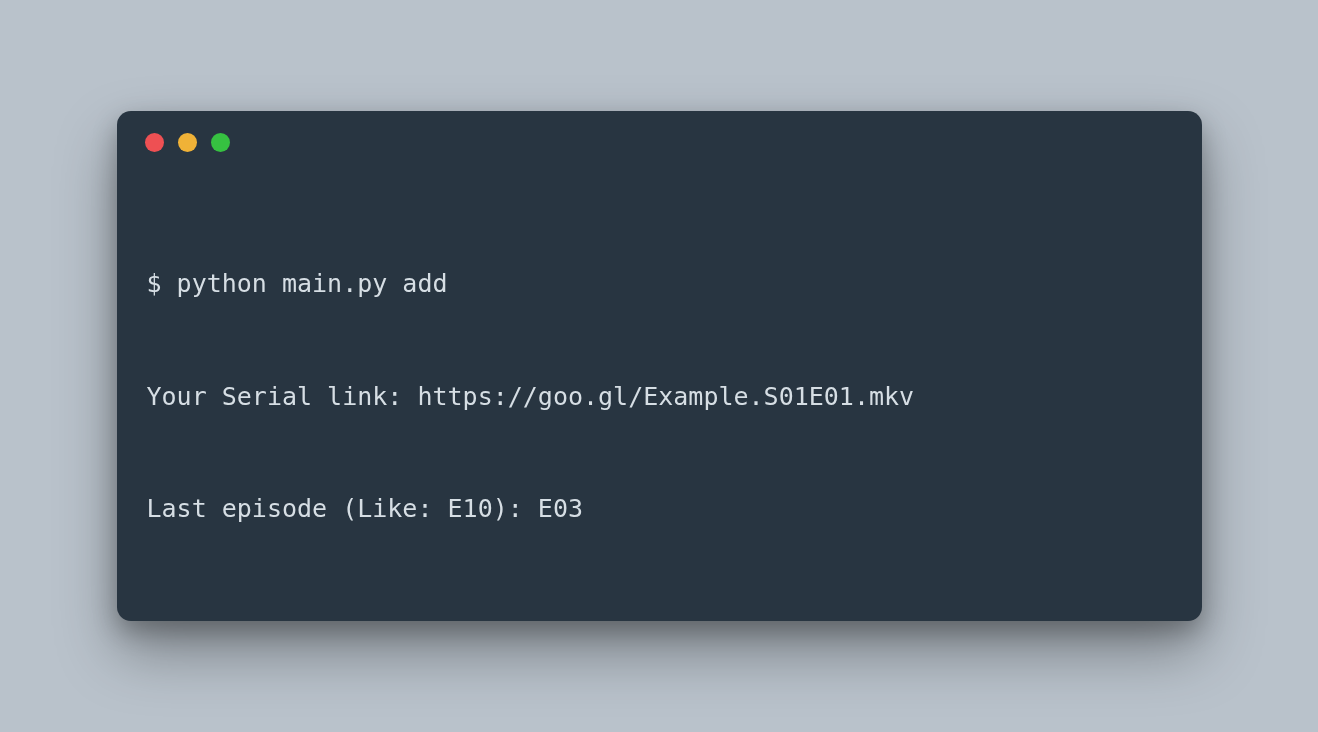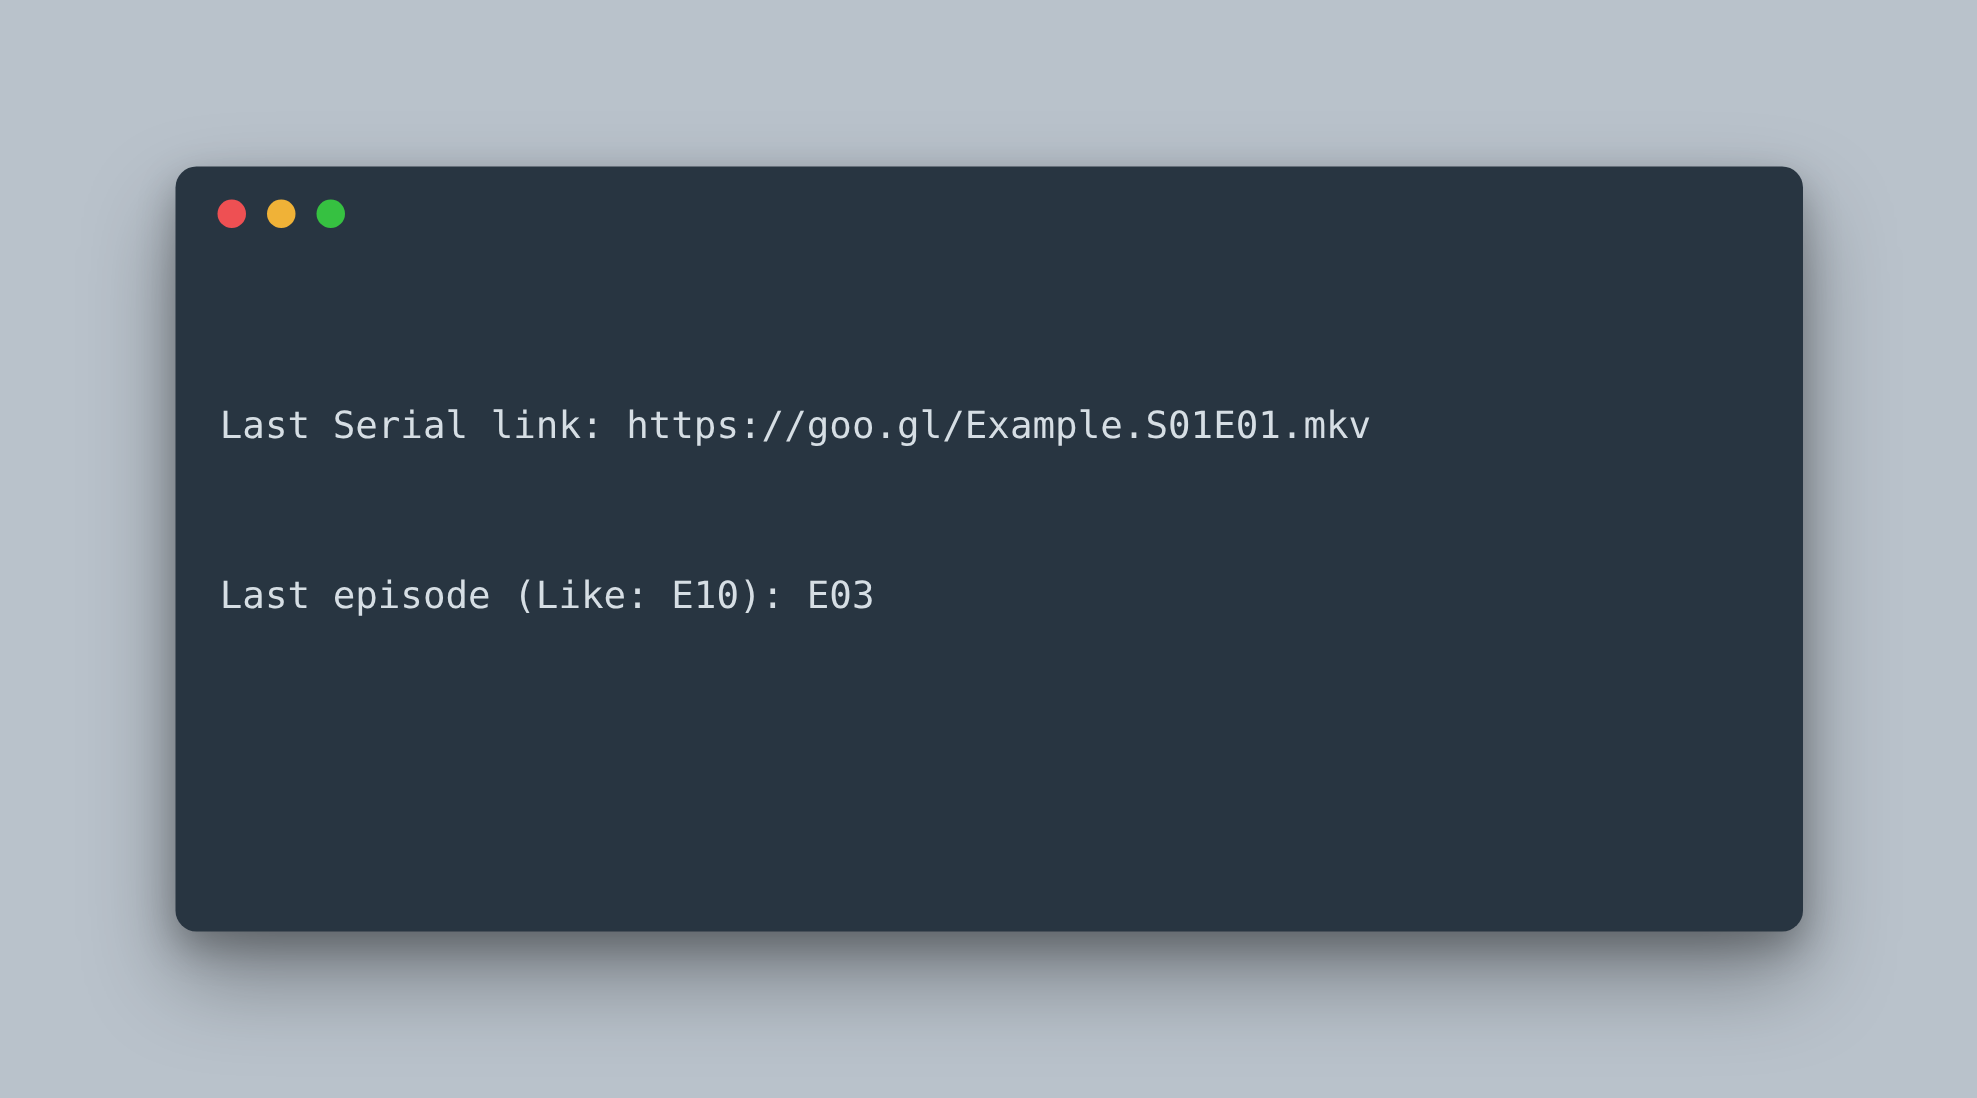--- a/index.html
+++ b/index.html
@@ -56,16 +56,17 @@
 </head>
 <body>
 
 <div class="terminal-window">
   <div class="titlebar">
     <div class="traffic-light red" title="close"></div>
     <div class="traffic-light yellow" title="minimize"></div>
     <div class="traffic-light green" title="zoom"></div>
   </div>
   <div class="terminal-body">
-    <span class="line">Last Serial link: https://goo.gl/Example.S01E01.mkv</span>
+    <span class="line">$ python main.py add</span>
+    <span class="line">Your Serial link: https://goo.gl/Example.S01E01.mkv</span>
     <span class="line">Last episode (Like: E10): E03</span>
   </div>
 </div>
 
 </body></html>

